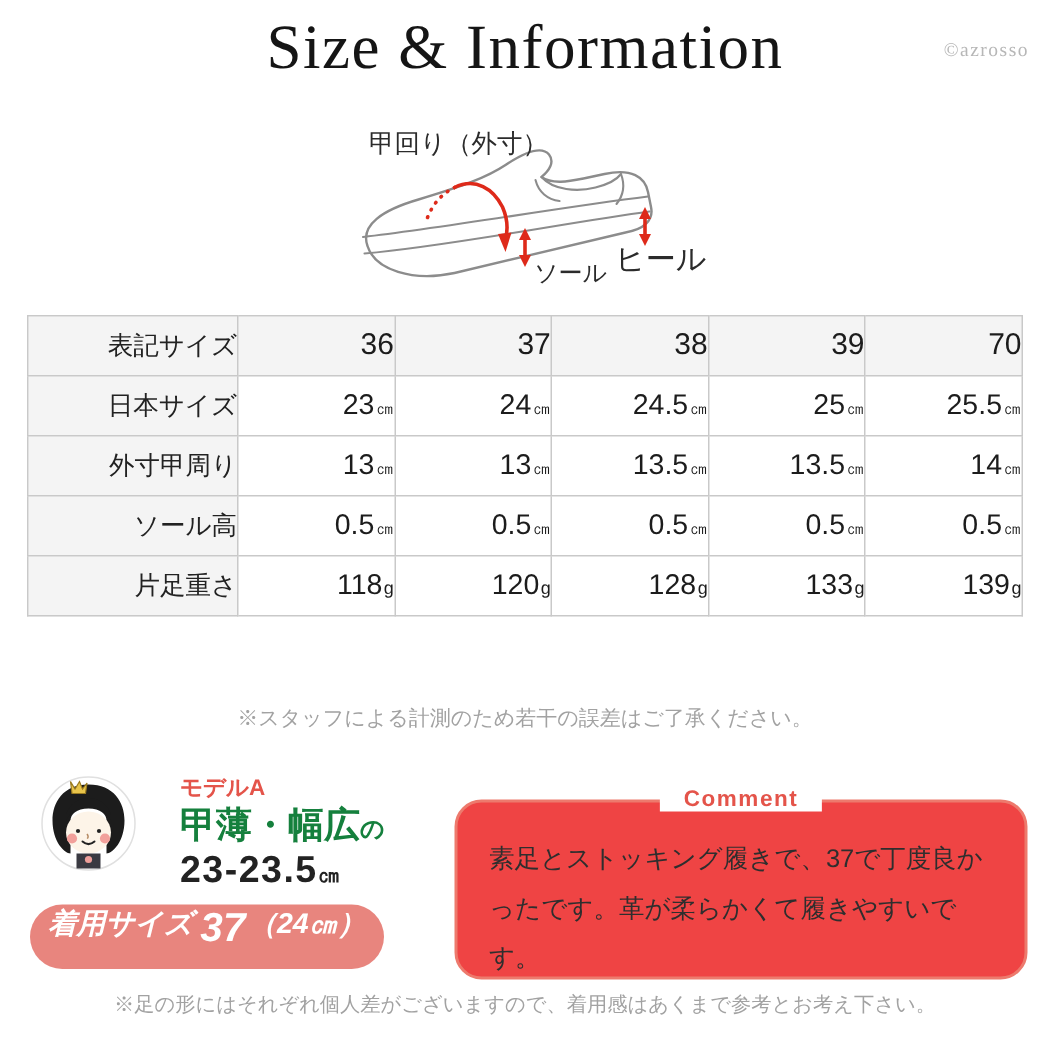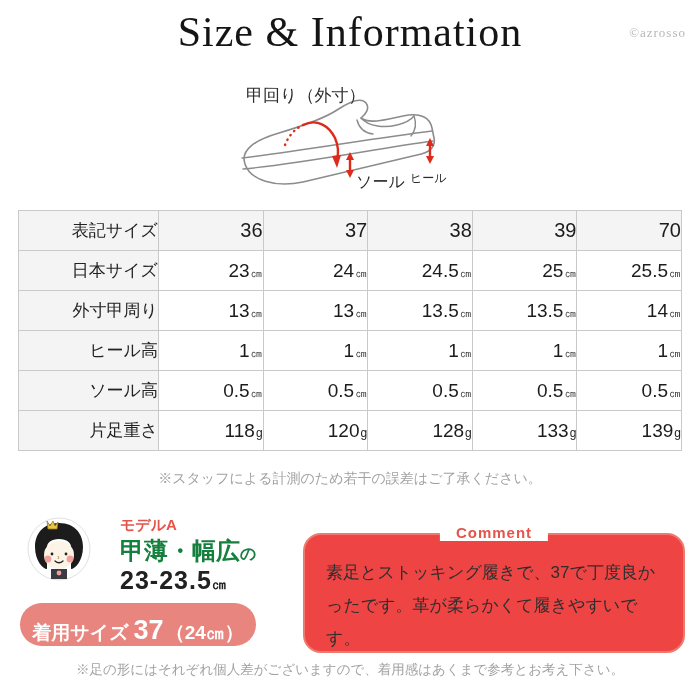--- a/index.html
+++ b/index.html
@@ -13,21 +13,21 @@
   h1.title{position:absolute;top:8px;left:0;width:100%;text-align:center;
     font-family:"Liberation Serif",serif;font-weight:400;font-size:42px;color:#151515;letter-spacing:1px;}
   .copyright{position:absolute;top:25px;right:14px;font-family:"Liberation Serif",serif;
     font-size:13px;color:#b7b7b7;letter-spacing:1px;}
 
   .diagram{position:absolute;left:225px;top:82px;width:280px;height:128px;}
   .diagram svg{position:absolute;left:0;top:0;}
   .d-label{position:absolute;color:#2b2b2b;white-space:nowrap;}
   .d-label.instep{left:21px;top:2px;font-size:17px;font-weight:500;}
   .d-label.sole{left:131px;top:90px;font-size:16px;}
-  .d-label.heel{left:185px;top:88px;font-size:12px;font-family:Liberation Serif, serif;}
+  .d-label.heel{left:185px;top:77px;font-size:20px;font-family:Liberation Serif, serif;}
 
   table.size{position:absolute;left:18px;top:210px;width:664px;border-collapse:collapse;table-layout:fixed;}
   table.size col.lab{width:140px;}
   table.size th,table.size td{border:1px solid var(--table-border);height:40px;text-align:right;vertical-align:middle;}
   table.size th{background:var(--table-label-bg);font-weight:500;font-size:17px;color:#222;}
   table.size td{background:#fff;font-size:19px;color:#1c1c1c;padding-left:40px;}
   table.size tr.head-row td{background:var(--table-label-bg);font-size:20px;}
   table.size .unit{font-size:12px;margin-left:1px;}
 
   .note{position:absolute;left:0;width:100%;text-align:center;color:var(--note-gray);}
@@ -36,21 +36,21 @@
 
   .model{position:absolute;left:20px;top:514px;width:270px;height:136px;}
   .avatar{position:absolute;left:7px;top:3px;width:64px;height:64px;}
   .model-text{position:absolute;left:100px;top:2px;}
   .model-name{font-size:15px;font-weight:bold;color:var(--model-name-color);margin-bottom:2px;}
   .fit-line{font-size:24px;font-weight:bold;color:#15803d;line-height:1.2;}
   .fit-line .particle{font-size:16px;}
   .size-line{font-size:25px;font-weight:bold;color:#222;letter-spacing:1px;line-height:1.15;}
   .size-line .unit-sm{font-size:15px;letter-spacing:0;}
   .pill{position:absolute;left:0;top:89px;width:236px;height:43px;background:var(--pill-bg);
-    border-radius:22px;display:flex;align-items:flex-end;justify-content:center;color:#fff;font-weight:bold;font-size:19px;}
+    border-radius:22px;display:flex;align-items:flex-start;justify-content:center;color:#fff;font-weight:bold;font-size:19px;font-style:italic;}
   .pill .pill-num{font-size:27px;margin:0 2px 0 5px;}
 
   .comment-box{position:absolute;left:303px;top:533px;width:382px;height:120px;
     border:2px solid var(--comment-accent);border-radius:18px;background:#ef4444;}
   .comment-label{position:absolute;top:-11px;left:50%;transform:translateX(-50%);
     background:#fff;padding:0 16px;color:var(--model-name-color);font-size:15px;font-weight:bold;letter-spacing:1px;}
   .comment-text{padding:21px 21px 0 21px;font-size:17px;line-height:1.95;color:#2e2e2e;}
 
   .shoe-line{fill:none;stroke:#8c8c8c;stroke-width:1.4;stroke-linecap:round;}
   .shoe-body{fill:#fff;stroke:#8c8c8c;stroke-width:1.6;stroke-linejoin:round;}
@@ -127,28 +127,20 @@
         </tr>
         <tr>
           <th>外寸甲周り</th>
           <td><span class="val">13</span><span class="unit">㎝</span></td>
           <td><span class="val">13</span><span class="unit">㎝</span></td>
           <td><span class="val">13.5</span><span class="unit">㎝</span></td>
           <td><span class="val">13.5</span><span class="unit">㎝</span></td>
           <td><span class="val">14</span><span class="unit">㎝</span></td>
         </tr>
         <tr>
-          <th>ヒール高</th>
-          <td><span class="val">1</span><span class="unit">㎝</span></td>
-          <td><span class="val">1</span><span class="unit">㎝</span></td>
-          <td><span class="val">1</span><span class="unit">㎝</span></td>
-          <td><span class="val">1</span><span class="unit">㎝</span></td>
-          <td><span class="val">1</span><span class="unit">㎝</span></td>
-        </tr>
-        <tr>
           <th>ソール高</th>
           <td><span class="val">0.5</span><span class="unit">㎝</span></td>
           <td><span class="val">0.5</span><span class="unit">㎝</span></td>
           <td><span class="val">0.5</span><span class="unit">㎝</span></td>
           <td><span class="val">0.5</span><span class="unit">㎝</span></td>
           <td><span class="val">0.5</span><span class="unit">㎝</span></td>
         </tr>
         <tr>
           <th>片足重さ</th>
           <td><span class="val">118</span><span class="unit">g</span></td>

